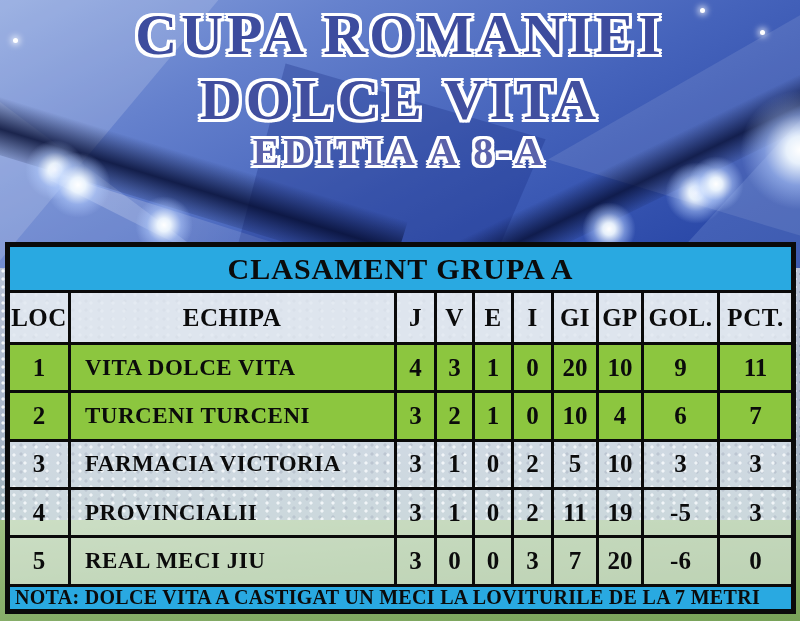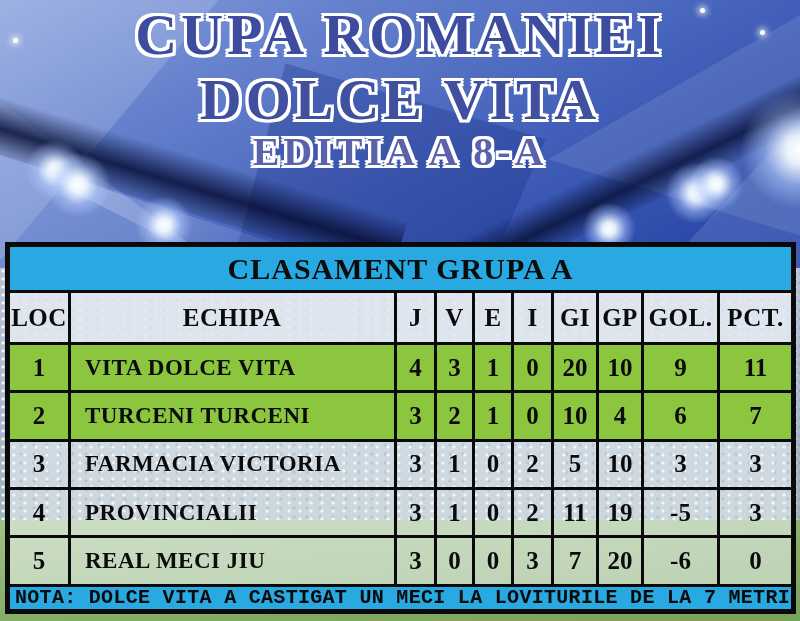--- a/index.html
+++ b/index.html
@@ -62,21 +62,21 @@
   tr.caption-row td{background:#29a9e1;font-size:30px;letter-spacing:1px;}
   tr.colhead-row{height:49px;}
   tr.colhead-row th{background:rgba(226,233,241,0.9);font-size:25px;letter-spacing:0.5px;}
   tr.data-row{height:46px;font-size:25px;}
   tr.row-green td{background:#8cc63f;}
   tr.row-glass td{background:rgba(241,246,250,0.55);}
   td.team,th.team{text-align:left;padding-left:14px;font-size:23px;letter-spacing:0.5px;}
   th.team{text-align:center;padding-left:0;}
   tr.note-row{height:25px;}
   tr.note-row td{background:#29a9e1;text-align:left;font-size:20px;line-height:21px;
-    padding:0 0 0 5px;letter-spacing:0.3px;white-space:nowrap;font-family:Liberation Mono, monospace;}
+    padding:0 0 0 5px;letter-spacing:0.3px;white-space:nowrap;}
 </style>
 </head>
 <body>
 
 <div class="stage">
 
   <div class="shard shard-tl1"></div>
   <div class="shard shard-tl2"></div>
   <div class="shard shard-mid"></div>
   <div class="shard shard-r1"></div>

